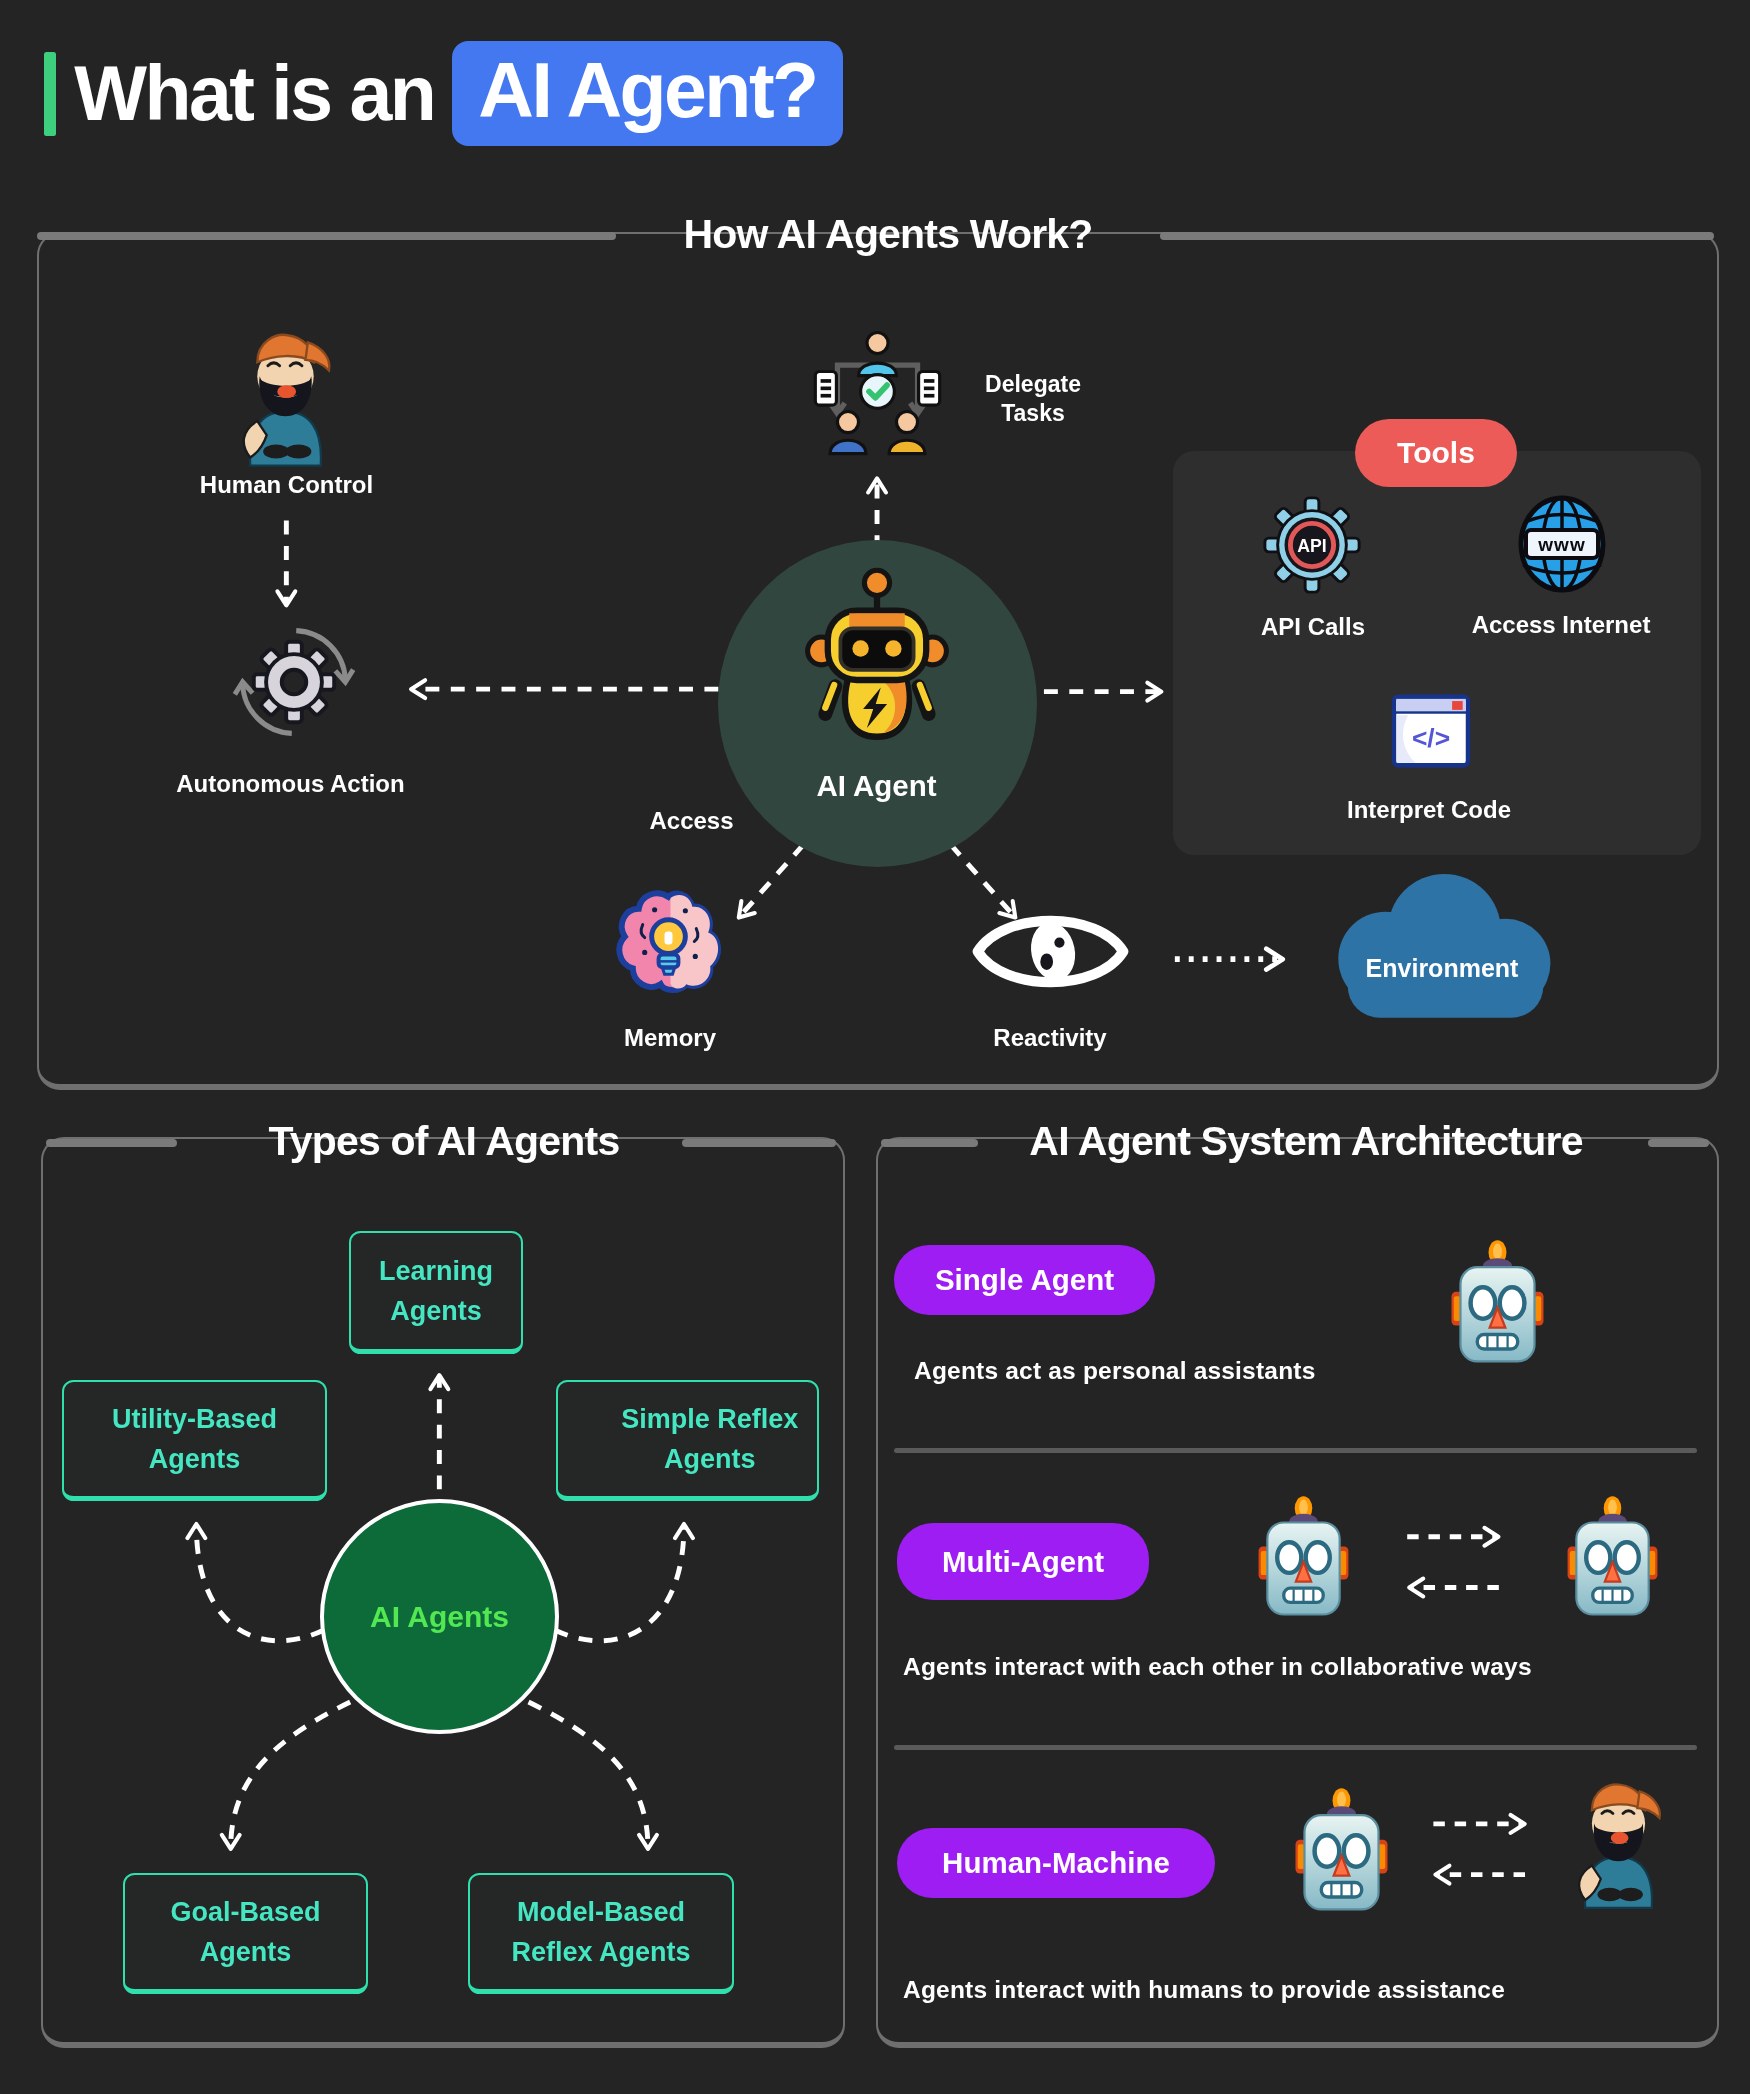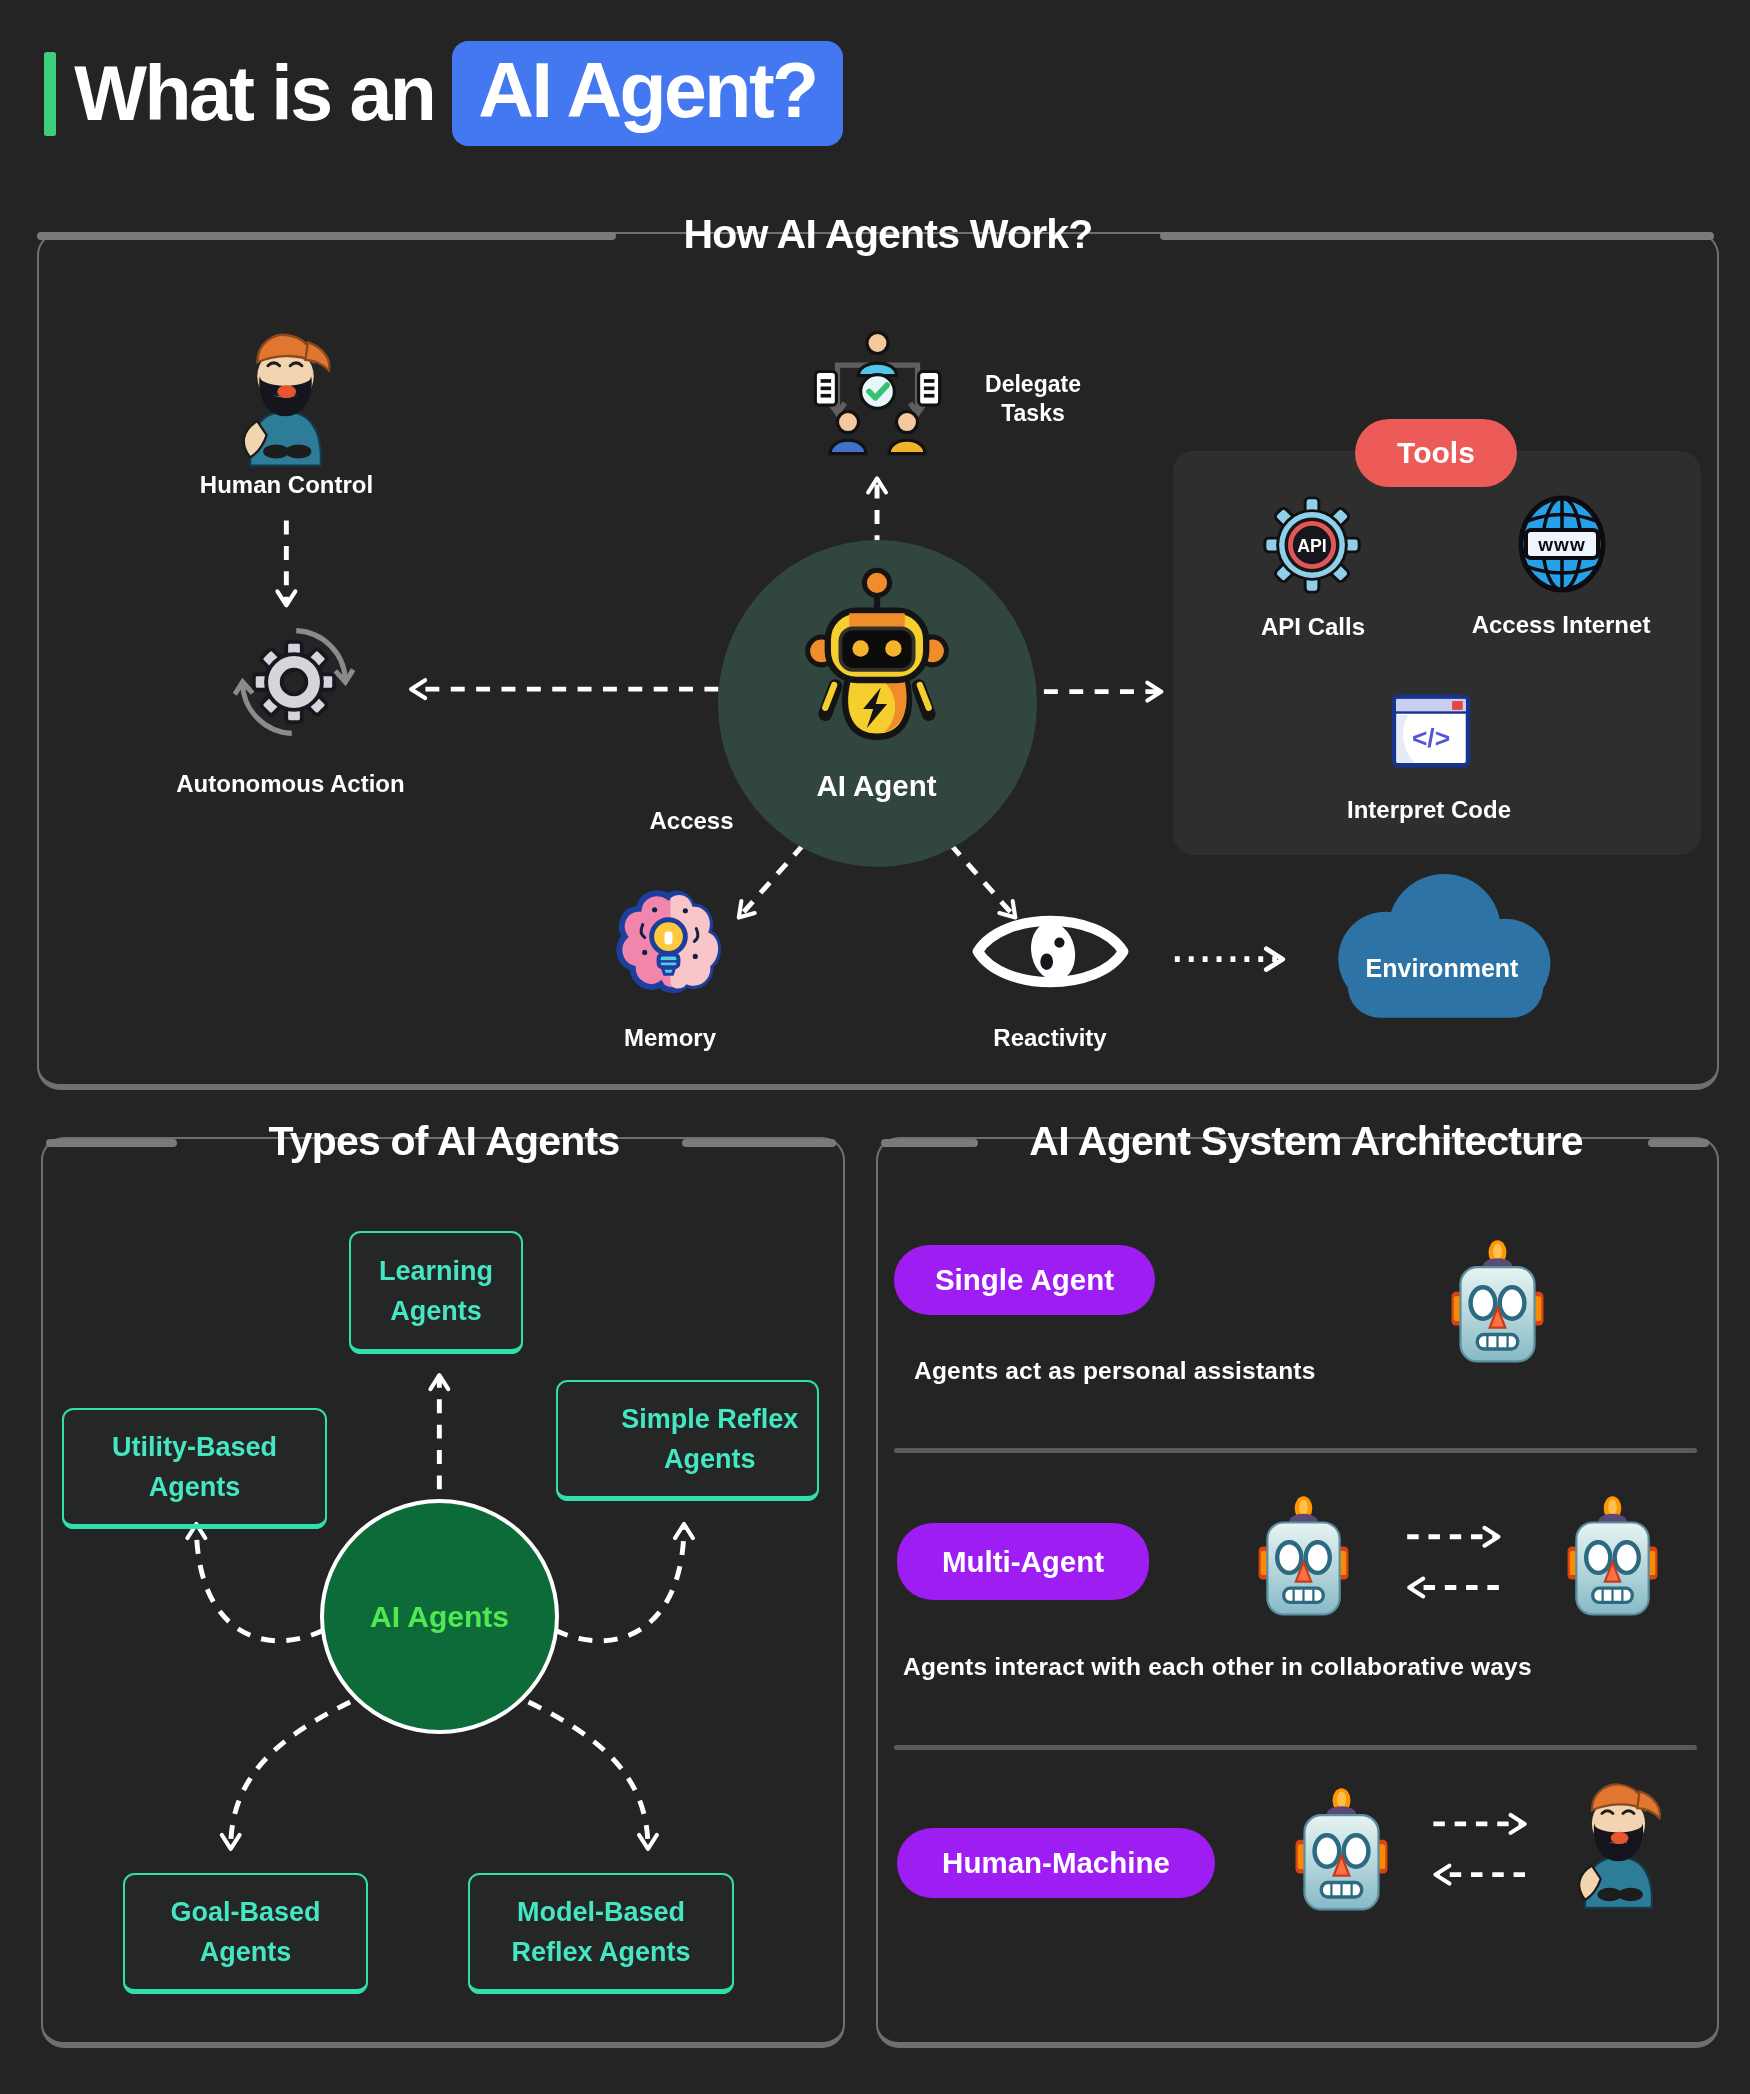--- a/index.html
+++ b/index.html
@@ -246,21 +246,21 @@
   <div class="node-label" style="left:1331px;top:795px;width:196px;">Interpret Code</div>
 
   <div class="panel" style="left:41px;top:1137px;width:800px;height:903px;"></div>
   <div class="titlebar" style="left:46px;top:1139px;width:131px;"></div>
   <div class="titlebar" style="left:682px;top:1139px;width:154px;"></div>
   <div class="panel-title" style="left:444px;top:1118px;">Types of AI Agents</div>
 
   <div class="type-box" style="left:349px;top:1231px;width:174px;height:123px;">
     <span>Learning Agents</span>
   </div>
-  <div class="type-box" style="left:62px;top:1380px;width:265px;height:121px;margin-top:28px;">
+  <div class="type-box" style="left:62px;top:1380px;width:265px;height:121px;">
     <span>Utility-Based Agents</span>
   </div>
   <div class="type-box" style="left:556px;top:1380px;width:263px;height:121px;padding-left:48px;">
     <span>Simple Reflex Agents</span>
   </div>
   <div class="type-box" style="left:123px;top:1873px;width:245px;height:121px;">
     <span>Goal-Based Agents</span>
   </div>
   <div class="type-box" style="left:468px;top:1873px;width:266px;height:121px;">
     <span>Model-Based Reflex Agents</span>
@@ -381,20 +381,21 @@
       <circle cx="60" cy="42" r="24" fill="#f2d4b0"></circle>
       <path d="M38,42 C36,66 48,76 60,76 C72,76 84,66 82,42 C76,58 68,60 60,60 C52,60 44,58 38,42 Z" fill="#15151d"></path>
       <path d="M38,44 C46,52 74,52 82,44 L82,52 C72,62 48,62 38,52 Z" fill="#15151d"></path>
       <ellipse cx="61" cy="55" rx="8" ry="5.5" fill="#e8542e"></ellipse>
       <path d="M45,33 q5,-5 10,0" stroke="#1b1b1b" stroke-width="2.5" fill="none" stroke-linecap="round"></path>
       <path d="M64,33 q5,-5 10,0" stroke="#1b1b1b" stroke-width="2.5" fill="none" stroke-linecap="round"></path>
       <path d="M36,30 C36,12 52,5 62,7 C76,9 84,19 84,30 C70,22 50,24 36,30 Z" fill="#e0762f" stroke="#8a4a1e" stroke-width="2"></path>
       <path d="M79,13 C92,17 99,28 97,37 C90,30 84,28 77,28 Z" fill="#e0762f" stroke="#8a4a1e" stroke-width="2"></path>
     </svg>
   </div>
+  <div class="desc" style="left:903px;top:1976px;">Agents interact with humans to provide assistance</div>
 
   <svg id="arrows" width="1750" height="2095" viewBox="0 0 2139 2560">
     <defs>
       <marker id="arw" viewBox="0 0 20 20" refX="14" refY="10" markerWidth="5.2" markerHeight="5.2" orient="auto" markerUnits="strokeWidth">
         <path d="M4,3 L15,10 L4,17" fill="none" stroke="#fff" stroke-width="3.2" stroke-linecap="round" stroke-linejoin="round"></path>
       </marker>
     </defs>
     <g stroke="#fff" stroke-width="6" fill="none" stroke-dasharray="17 14">
       <path d="M350,636 L350,738" marker-end="url(#arw)"></path>
       <path d="M1072,702 L1072,586" marker-end="url(#arw)"></path>

